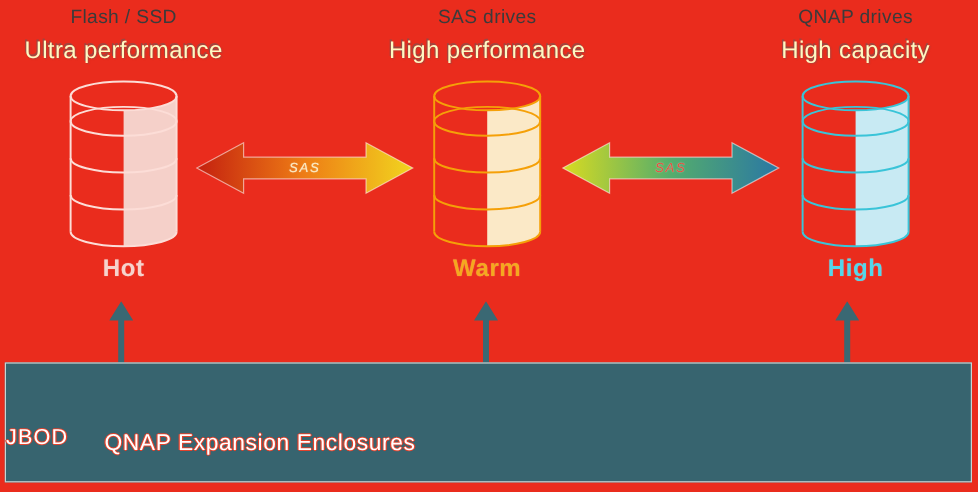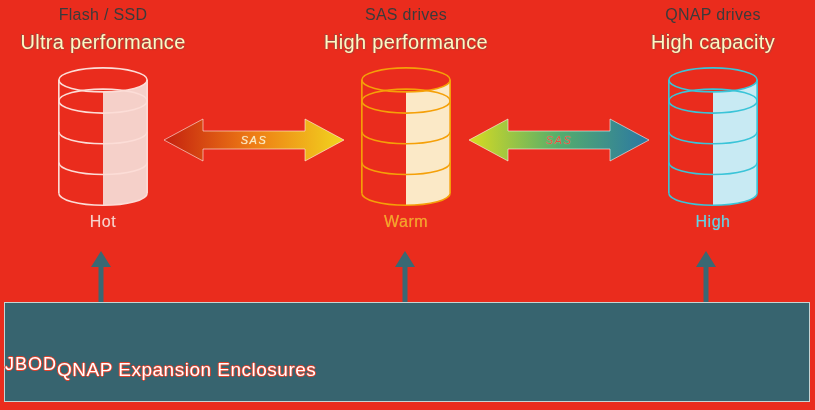--- a/index.html
+++ b/index.html
@@ -15,22 +15,23 @@
     font-size:16px;font-weight:400;color:#3B3B3B;letter-spacing:.3px;
   }
   .tier-subtitle{
     position:absolute;top:31px;left:0;width:100%;
     font-size:20px;font-weight:400;color:#fef9c3;letter-spacing:.3px;
     text-shadow:-1px -1px 0 rgba(95,95,95,.55), 1px 1px 1px rgba(95,95,95,.35);
   }
   .cyl{position:absolute;top:66px;left:52px;}
   .tier-label{
     position:absolute;top:213px;left:0;width:100%;
-    font-size:16px;letter-spacing:.5px;
+    font-size:20px;letter-spacing:.5px;
     text-shadow:0 0 1px rgba(255,255,255,.35);
+    font-weight:bold;
   }
   .harrow{position:absolute;top:117px;width:182px;height:46px;}
   .harrow .sas-label{
     position:absolute;left:0;top:0;width:100%;height:100%;
     display:flex;align-items:center;justify-content:center;
     font-size:11px;letter-spacing:1.5px;font-weight:400;
     text-shadow:0 0 1px rgba(255,255,255,.65);
     font-style:italic;
   }
   .uparrow{position:absolute;top:251px;width:20px;height:52px;}
@@ -40,20 +41,21 @@
     display:flex;flex-direction:row;align-items:center;justify-content:flex-start;
     padding-top:25px;
   }
   .enclosure-title{
     font-size:18px;letter-spacing:1px;font-weight:400;
     text-shadow:-1px 0 0 var(--oc),1px 0 0 var(--oc),0 -1px 0 var(--oc),0 1px 0 var(--oc);
   }
   .enclosure-subtitle{
     margin-top:11px;font-size:19px;letter-spacing:.5px;font-weight:400;
     text-shadow:-1px 0 0 var(--oc),1px 0 0 var(--oc),0 -1px 0 var(--oc),0 1px 0 var(--oc);
+    margin-left:30px;
   }
 </style>
 </head>
 <body>
 
 <div id="canvas" style="background: rgb(234, 44, 29);">
 
   <div class="col" style="left:3px;top:0;">
     <div class="tier-title">Flash / SSD</div>
     <div class="tier-subtitle">Ultra performance</div>

